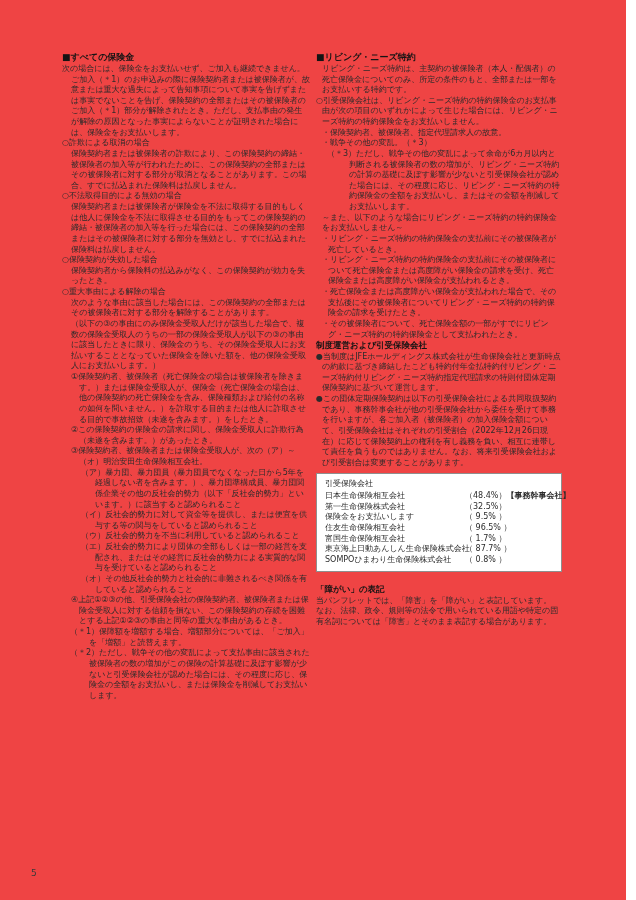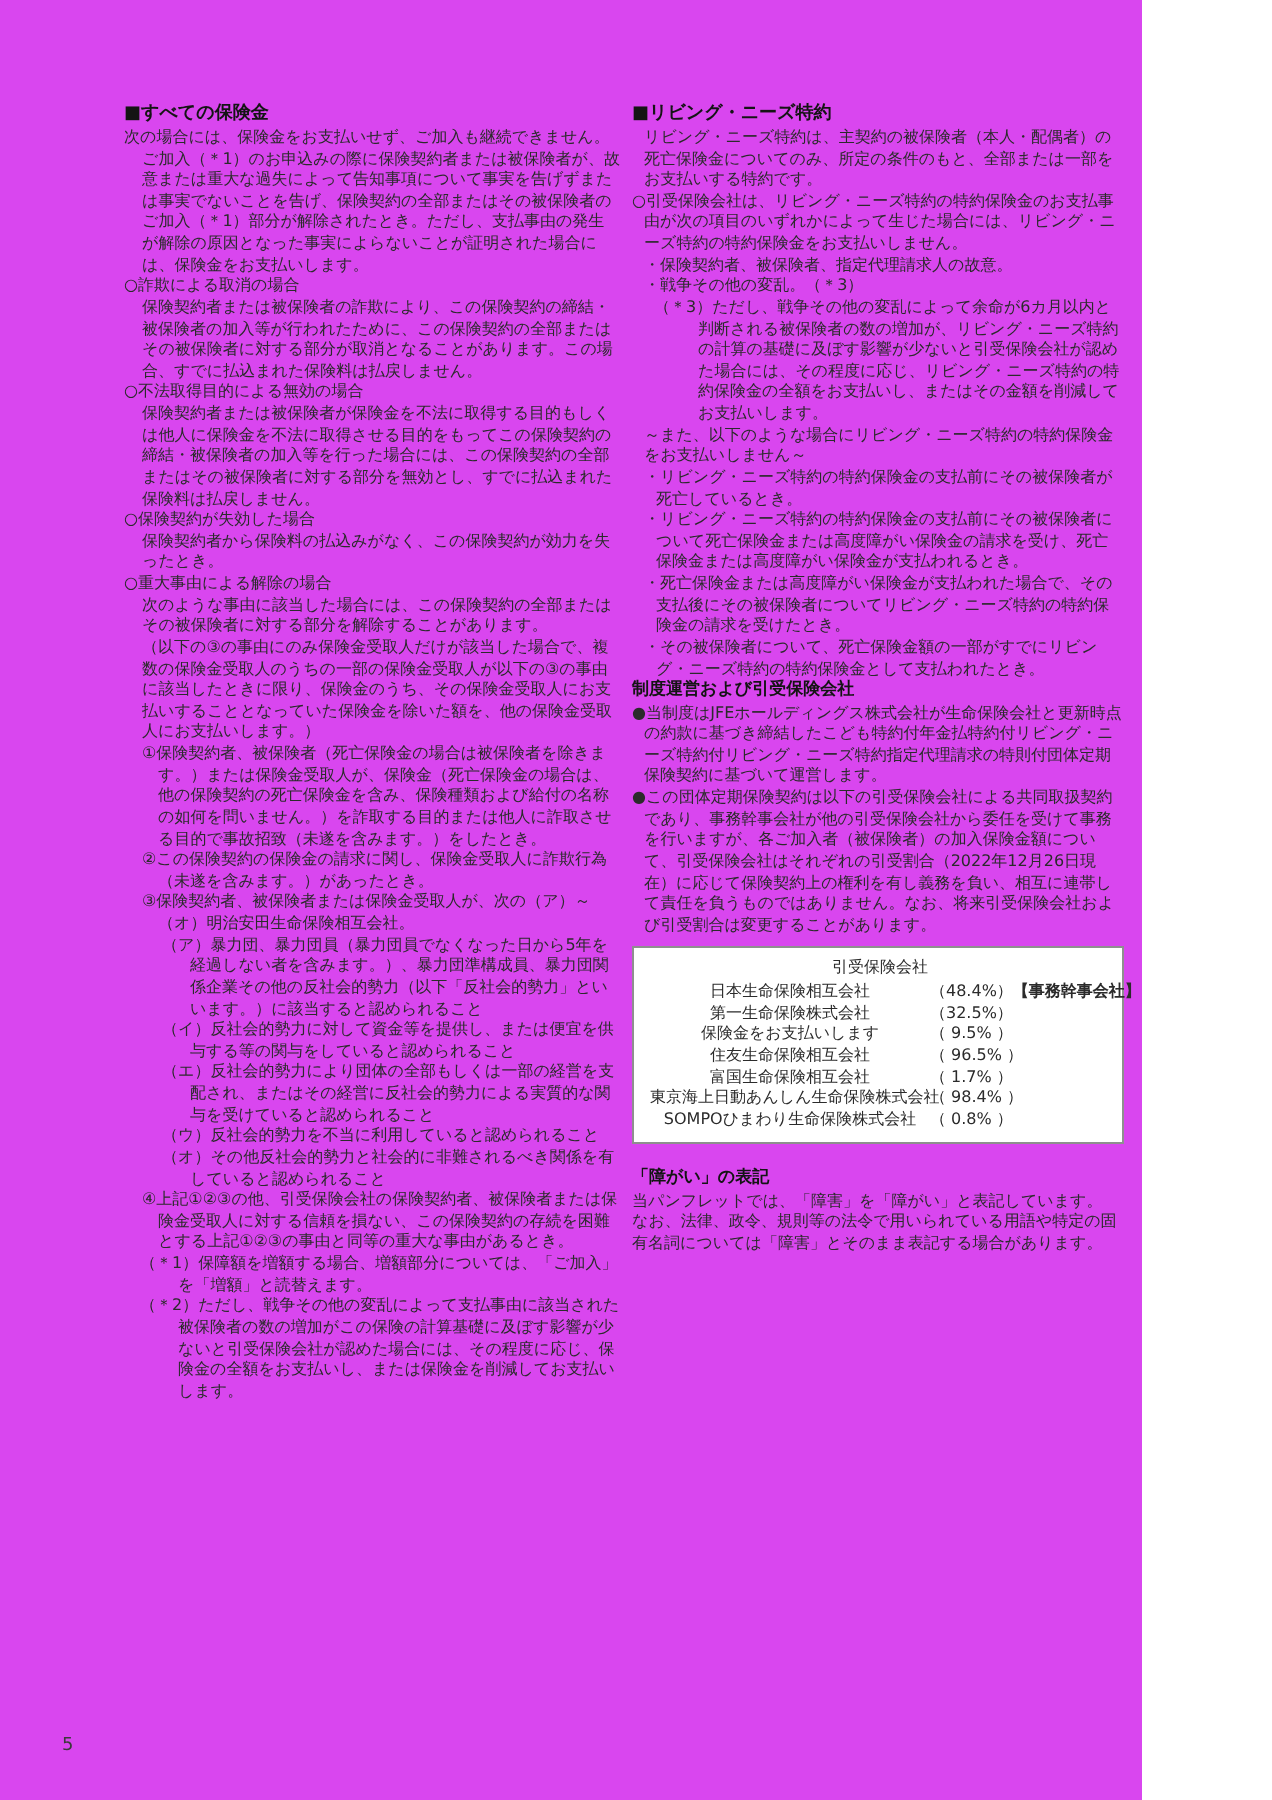--- a/index.html
+++ b/index.html
@@ -1,19 +1,19 @@
 <!DOCTYPE html>
 <html><head>
 <meta charset="utf-8">
 <style>
   html,body { margin:0; padding:0; background:#ffffff; }
   .page {
     position:relative;
-    width:571px; height:900px;
-    background:#d946ef;
+    width:626px; height:900px;
+    background:#ef4444;
     font-family:"DejaVu Sans","Liberation Sans",sans-serif;
     font-size:8px;
     line-height:1.33;
     color:#2b2b2b;
     overflow:hidden;
   }
   .col { position:absolute; top:52px; }
   .col-left  { left:62px;  width:248px; }
   .col-right { left:316px; width:246px; }
 
@@ -37,21 +37,20 @@
   .k-dot   { padding-left:6px; text-indent:-6px; }
   .k-h2b   { font-weight:700; font-size:8.5px; color:#141414; }
 
   .underwriter-box {
     border:1px solid #8f8f8f;
     background:#ffffff;
     margin-top:5px;
     padding:5px 6px 6px 8px;
     box-sizing:border-box;
     width:246px;
-    text-align:center;
   }
   .t-header { margin-bottom:1px; }
   .t-row { display:flex; align-items:baseline; }
   .t-name  { flex:0 0 auto; width:140px; white-space:nowrap; }
   .t-share { white-space:pre; }
   .t-note  { font-weight:700; white-space:nowrap; }
 
   .blocks2 { margin-top:12px; }
 
   .page-number {
@@ -95,23 +94,23 @@
       <p class="blk k-num">①保険契約者、被保険者（死亡保険金の場合は被保険者を除きます。）または保険金受取人が、保険金（死亡保険金の場合は、他の保険契約の死亡保険金を含み、保険種類および給付の名称の如何を問いません。）を詐取する目的または他人に詐取させる目的で事故招致（未遂を含みます。）をしたとき。</p>
 
       <p class="blk k-num">②この保険契約の保険金の請求に関し、保険金受取人に詐欺行為（未遂を含みます。）があったとき。</p>
 
       <p class="blk k-num">③保険契約者、被保険者または保険金受取人が、次の（ア）～（オ）明治安田生命保険相互会社。</p>
 
       <p class="blk k-paren">（ア）暴力団、暴力団員（暴力団員でなくなった日から5年を経過しない者を含みます。）、暴力団準構成員、暴力団関係企業その他の反社会的勢力（以下「反社会的勢力」といいます。）に該当すると認められること</p>
 
       <p class="blk k-paren">（イ）反社会的勢力に対して資金等を提供し、または便宜を供与する等の関与をしていると認められること</p>
 
+      <p class="blk k-paren">（ウ）反社会的勢力を不当に利用していると認められること</p>
+
       <p class="blk k-paren">（エ）反社会的勢力により団体の全部もしくは一部の経営を支配され、またはその経営に反社会的勢力による実質的な関与を受けていると認められること</p>
-
-      <p class="blk k-paren">（ウ）反社会的勢力を不当に利用していると認められること</p>
 
       <p class="blk k-paren">（オ）その他反社会的勢力と社会的に非難されるべき関係を有していると認められること</p>
 
       <p class="blk k-num">④上記①②③の他、引受保険会社の保険契約者、被保険者または保険金受取人に対する信頼を損ない、この保険契約の存続を困難とする上記①②③の事由と同等の重大な事由があるとき。</p>
 
       <p class="blk k-note">（＊1）保障額を増額する場合、増額部分については、「ご加入」を「増額」と読替えます。</p>
 
       <p class="blk k-note">（＊2）ただし、戦争その他の変乱によって支払事由に該当された被保険者の数の増加がこの保険の計算基礎に及ぼす影響が少ないと引受保険会社が認めた場合には、その程度に応じ、保険金の全額をお支払いし、または保険金を削減してお支払いします。</p>
     </div>
 
@@ -177,21 +176,21 @@
           </div>
 
           <div class="t-row">
             <span class="t-name">富国生命保険相互会社</span>
             <span class="t-share">（ 1.7% ）</span>
 
           </div>
 
           <div class="t-row">
             <span class="t-name">東京海上日動あんしん生命保険株式会社</span>
-            <span class="t-share">（ 98.4% ）</span>
+            <span class="t-share">（ 87.7% ）</span>
 
           </div>
 
           <div class="t-row">
             <span class="t-name">SOMPOひまわり生命保険株式会社</span>
             <span class="t-share">（ 0.8% ）</span>
 
           </div>
         </div>
     </div>

